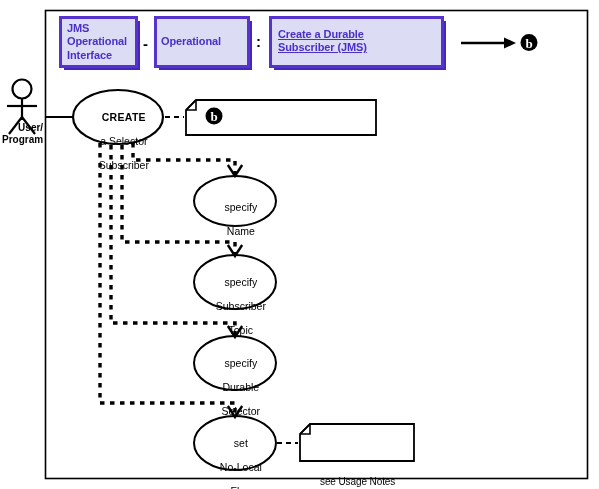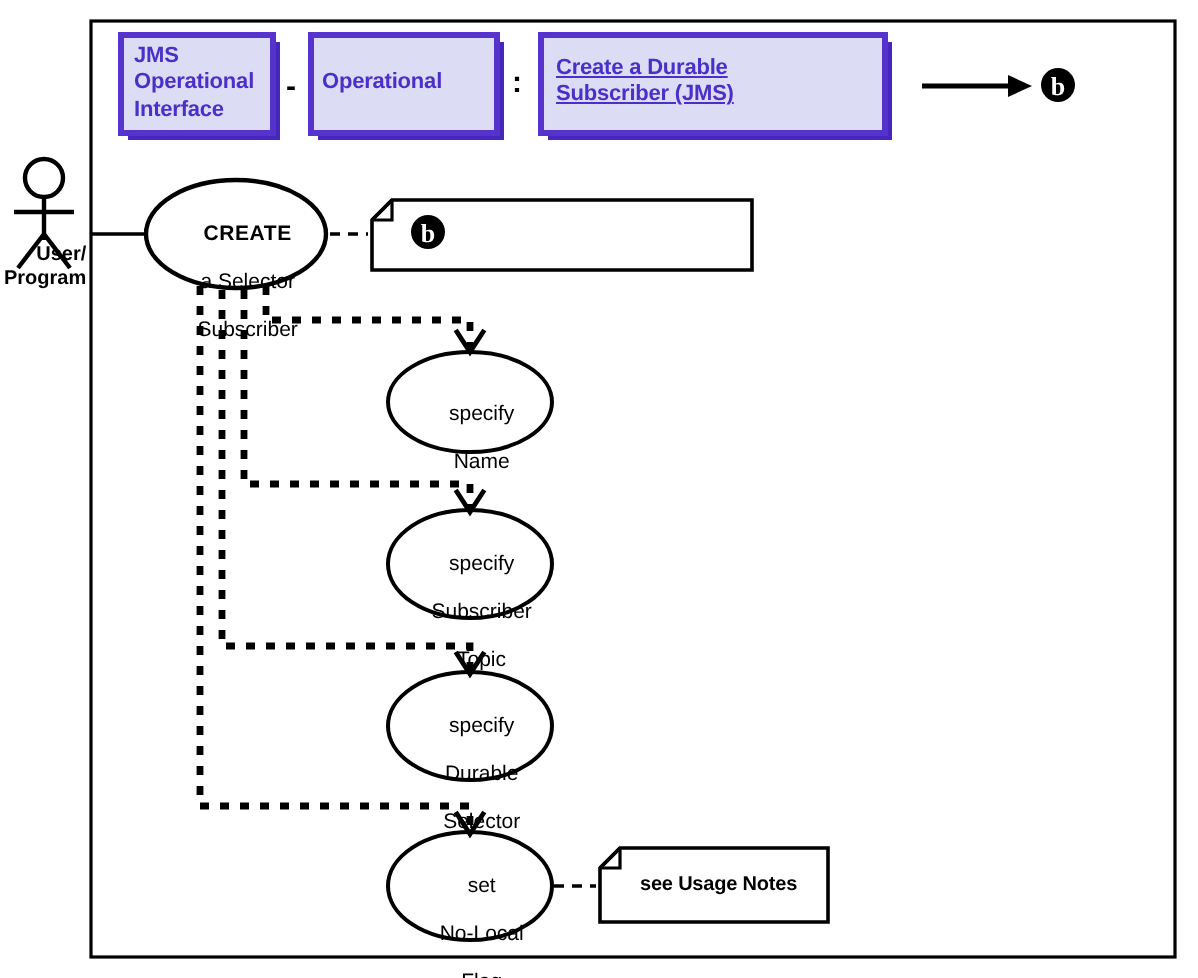--- a/index.html
+++ b/index.html
@@ -64,23 +64,24 @@
     font-size: 9.5px;
     line-height: 1.28;
     white-space: pre;
     letter-spacing: -0.15px;
   }
   .note-text .bold { font-weight: bold; }
 
   .note-text-center {
     position: absolute;
     font-size: 10px;
-    font-weight: bold;
+    font-weight: normal;
     white-space: pre;
     letter-spacing: -0.1px;
+    margin-top: 39px;
   }
 
   .actor-label {
     position: absolute;
     font-size: 10px;
     font-weight: bold;
     line-height: 1.18;
     white-space: pre;
     text-align: right;
   }

